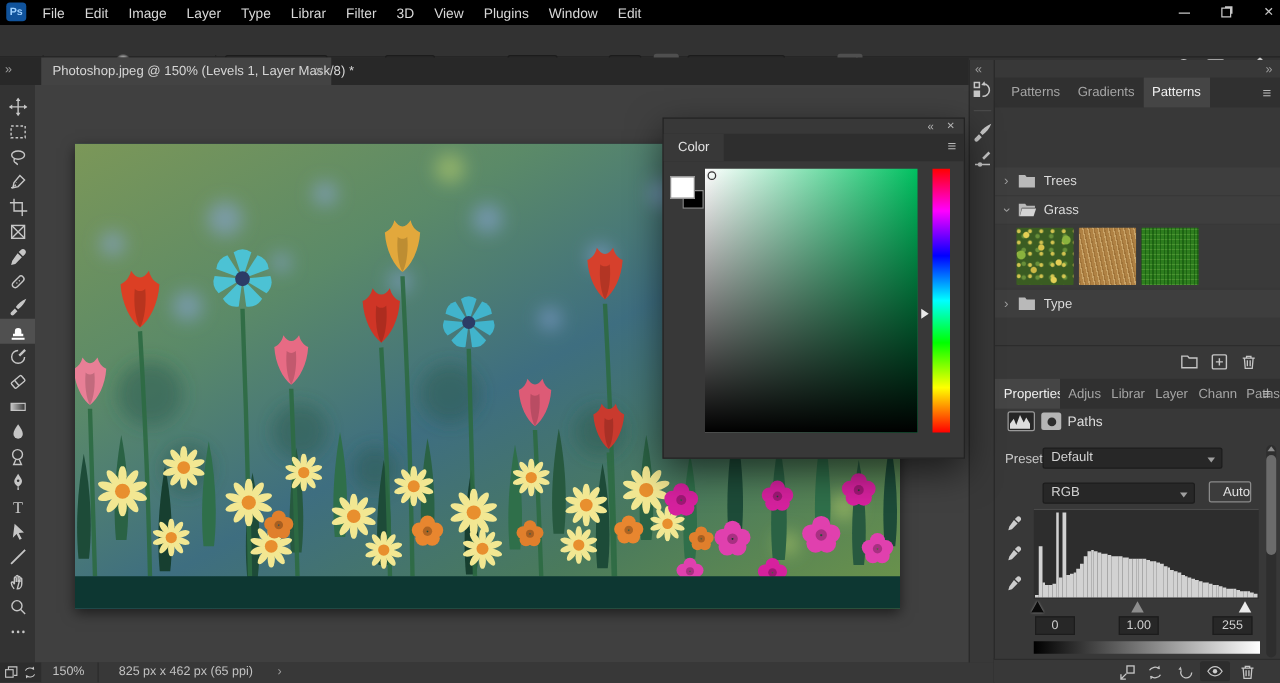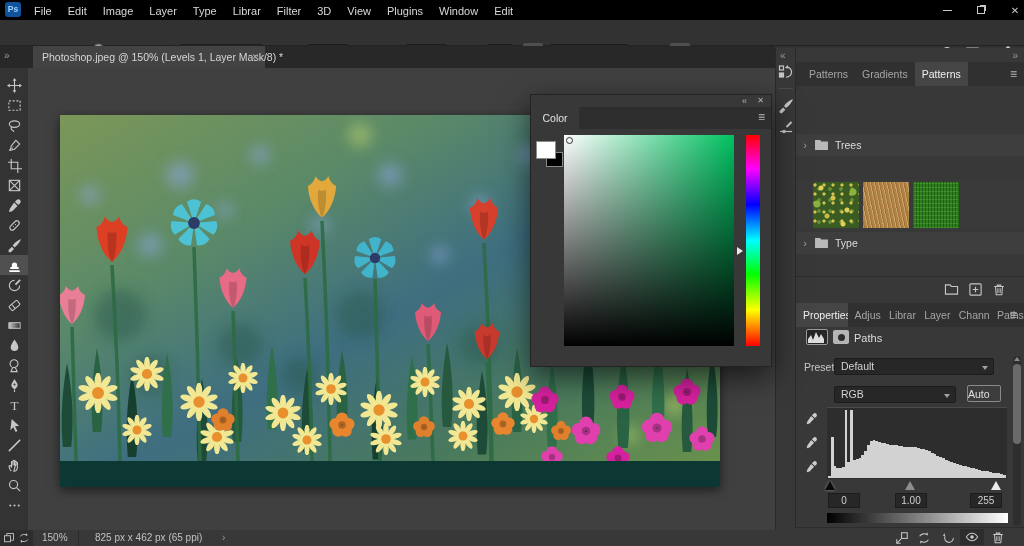--- a/index.html
+++ b/index.html
@@ -567,20 +567,28 @@
       <path d="M10.2 10.2L14 14" stroke="#9a9a9a"></path>
     </svg>
 
   <div class="group-row" style="top:86px">
     <span class="gchev">›</span>
     <svg width="15" height="12" viewBox="0 0 16 13">
         <path d="M1 1h5.5l1.3 1.8H15V12H1z" fill="#b9b9b9"></path>
       </svg>
     <span class="glabel">Trees</span>
   </div>
+  <div class="group-row" style="top:109px">
+    <span class="gchev" style="transform:rotate(90deg)">›</span>
+    <svg width="15" height="12" viewBox="0 0 16 13">
+        <path d="M1 1h5.5l1.3 1.8H15V4.5H3.6L1.8 12H1z" fill="#b9b9b9"></path>
+        <path d="M3.8 5.2H16L13.8 12H1.9z" fill="#d4d4d4"></path>
+      </svg>
+    <span class="glabel">Grass</span>
+  </div>
   <div class="abs" style="left:0;top:132px;width:229px;height:50px;background:#3a3a3a">
     <div class="thumb thumb1" style="left:17px;top:2px"></div>
     <div class="thumb thumb2" style="left:67px;top:2px"></div>
     <div class="thumb thumb3" style="left:117px;top:2px"></div>
   </div>
   <div class="group-row" style="top:184px">
     <span class="gchev">›</span>
     <svg width="15" height="12" viewBox="0 0 16 13">
         <path d="M1 1h5.5l1.3 1.8H15V12H1z" fill="#b9b9b9"></path>
       </svg>
@@ -620,24 +628,24 @@
     <svg width="20" height="14" viewBox="0 0 20 14">
         <path d="M1 13V9l3-4 2 5 3-8 3 6 2-4 3 5v4z" fill="#ddd"></path>
       </svg>
   </div>
   <div class="abs" style="left:37px;top:282px;width:16px;height:14px;background:#b5b5b5;border-radius:2px">
     <div style="width:7px;height:7px;border-radius:50%;background:#2d2d2d;margin:3.5px auto"></div>
   </div>
   <span class="abs" style="left:58px;top:284px;font-size:11px;color:#dcdcdc">Paths</span>
 
   <span class="lbl" style="left:8px;top:313px">Preset:</span>
-  <div class="field" style="left:38px;top:310px;width:160px;height:17px"><span>Default</span><span class="chev" style="right:5px;top:7px"></span></div>
+  <div class="field" style="left:38px;top:310px;width:144px;height:17px"><span>Default</span><span class="chev" style="right:5px;top:7px"></span></div>
 
   <div class="field" style="left:38px;top:338px;width:122px;height:17px"><span>RGB</span><span class="chev" style="right:5px;top:7px"></span></div>
-  <div class="abs" style="left:171px;top:337px;width:34px;height:17px;background:#3c3c3c;border:1px solid #8a8a8a;border-radius:2px;text-align:left;line-height:16px;font-size:10.5px;color:#e0e0e0">Auto</div>
+  <div class="abs" style="left:171px;top:337px;width:34px;height:17px;background:#3c3c3c;border:1px solid #8a8a8a;border-radius:2px;text-align:right;line-height:16px;font-size:10.5px;color:#e0e0e0">Auto</div>
 
   <span class="abs" style="left:9px;top:364px">
       <svg width="13" height="13" viewBox="0 0 16 16">
         <path fill="#ccc" d="M13.9 2.1c1 1 1 2.6 0 3.6l-1.8 1.8-3.6-3.6 1.8-1.8c1-1 2.6-1 3.6 0zM7.6 4.8l3.6 3.6-5.6 5.6L2 15l1-3.6z"></path>
       </svg>
     </span>
   <span class="abs" style="left:9px;top:388px">
       <svg width="13" height="13" viewBox="0 0 16 16">
         <path fill="#ccc" d="M13.9 2.1c1 1 1 2.6 0 3.6l-1.8 1.8-3.6-3.6 1.8-1.8c1-1 2.6-1 3.6 0zM7.6 4.8l3.6 3.6-5.6 5.6L2 15l1-3.6z"></path>
       </svg>

